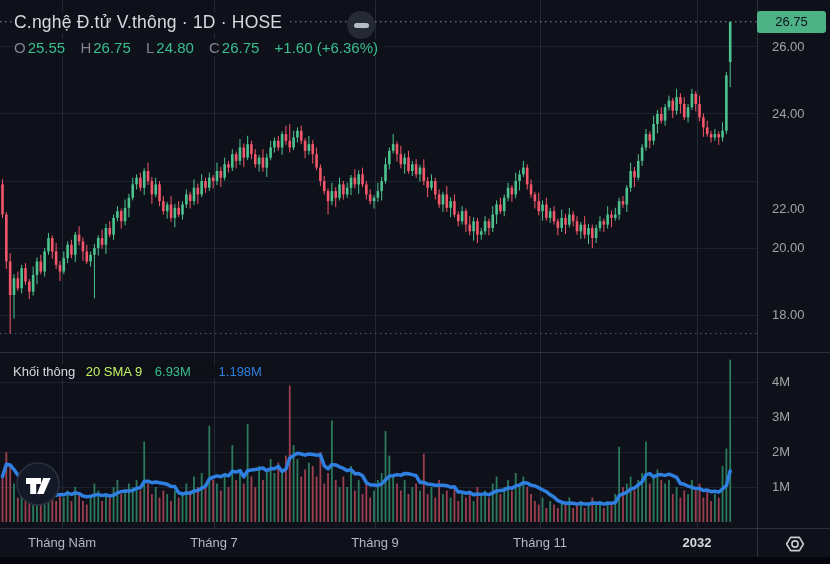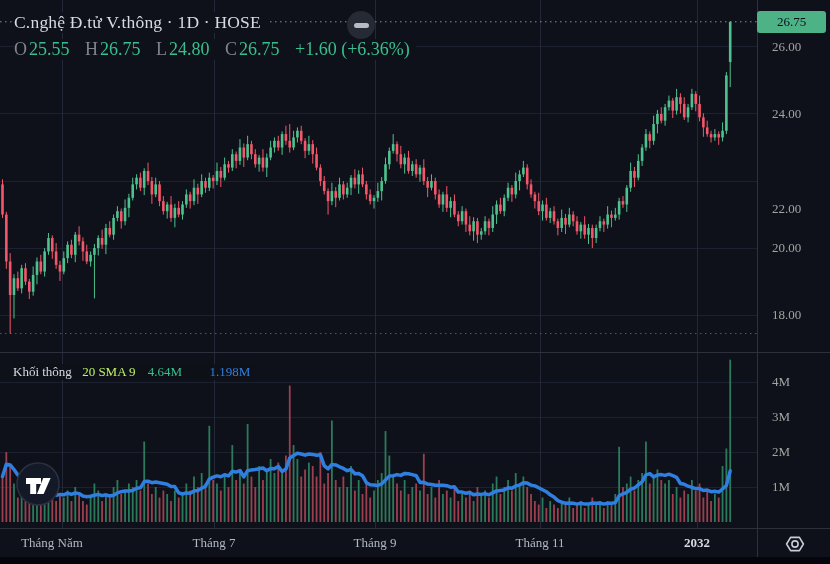--- a/index.html
+++ b/index.html
@@ -1,24 +1,24 @@
 <!DOCTYPE html>
 <html><head>
 <meta charset="utf-8">
 <style>
   html,body{margin:0;padding:0;background:#0e1119;}
   #app{position:relative;width:830px;height:564px;background:#0e1119;overflow:hidden;
-       font-family:Liberation Serif, serif;-webkit-font-smoothing:antialiased;}
+       font-family:Liberation Sans, sans-serif;-webkit-font-smoothing:antialiased;}
   #chart-svg{position:absolute;left:0;top:0;}
   .overlay{position:absolute;white-space:nowrap;}
   #symbol-row{left:14px;top:12px;font-size:17.5px;color:#d7dae2;letter-spacing:.2px;background:#0e1119;padding-right:6px;}
   #collapse-btn{left:347px;top:11px;width:28px;height:28px;border-radius:50%;background:#252a35;
     display:flex;align-items:center;justify-content:center;cursor:pointer;}
   #collapse-btn .pill{width:15px;height:5px;border-radius:2.5px;background:#b7bbc5;}
-  #ohlc-row{left:14px;top:39px;font-size:18px;color:#81848e;background:#0e1119;padding-right:4px;}
+  #ohlc-row{left:14px;top:39px;font-size:15px;color:#81848e;background:#0e1119;padding-right:4px;}
   #ohlc-row span{margin-right:2px;}
   .val{color:#39bf8d;}
   .gap{display:inline-block;width:7px;}
   #vol-legend{left:13px;top:364px;font-size:13px;color:#d7dae2;background:rgba(14,17,25,.85);padding-right:4px;}
   #vol-legend .dim{color:#bef264;margin-left:7px;}
   #vol-legend .green{color:#39bf8d;margin-left:9px;}
   #vol-legend .blue{color:#2f7fe0;margin-left:24px;}
   .axis-label{position:absolute;left:772px;font-size:13px;color:#a3a3a3;}
   .time-label{position:absolute;top:535px;font-size:13px;color:#b4b8c2;transform:translateX(-50%);}
   .time-label.bold{font-weight:bold;color:#d7dae2;}
@@ -638,41 +638,41 @@
     <span>O</span><span class="val">25.55</span><span class="gap"></span>
     <span>H</span><span class="val">26.75</span><span class="gap"></span>
     <span>L</span><span class="val">24.80</span><span class="gap"></span>
     <span>C</span><span class="val">26.75</span><span class="gap"></span>
     <span class="val">+1.60 (+6.36%)</span>
   </div>
 
   <div class="overlay" id="vol-legend">
     <span>Khối thông</span>
     <span class="dim">20 SMA 9</span>
-    <span class="green">4.64M</span>
+    <span class="green">6.93M</span>
     <span class="blue">1.198M</span>
   </div>
 
   <div id="price-badge" style="top: 10.7905px;">26.75</div>
 
   <div id="price-axis">
       <div class="axis-label" style="top: 38.9333px;">26.00</div>
       <div class="axis-label" style="top: 105.981px;">24.00</div>
       <div class="axis-label" style="top: 173.029px; margin-top: 28px;">22.00</div>
       <div class="axis-label" style="top: 240.076px;">20.00</div>
       <div class="axis-label" style="top: 307.124px;">18.00</div>
     </div>
   <div id="volume-axis">
       <div class="axis-label" style="top: 374.082px;">4M</div>
       <div class="axis-label" style="top: 409.062px;">3M</div>
       <div class="axis-label" style="top: 444.041px;">2M</div>
       <div class="axis-label" style="top: 479.021px;">1M</div>
     </div>
   <div id="time-axis">
-      <div class="time-label" style="left: 52px;">Tháng Năm</div>
+      <div class="time-label" style="left: 62px;">Tháng Năm</div>
       <div class="time-label" style="left: 214px;">Tháng 7</div>
       <div class="time-label" style="left: 375px; text-align: right;">Tháng 9</div>
       <div class="time-label" style="left: 540px;">Tháng 11</div>
       <div class="time-label bold" style="left: 697px;">2032</div>
     </div>
 
   <div class="overlay" id="tv-logo">
     <svg width="44" height="44" viewBox="0 0 44 44">
       <circle cx="22" cy="22" r="21" fill="#141927" stroke="#2b3140" stroke-width="1.5"></circle>
       <path d="M10 16h15v6h-4.8v10h-6V22H10z" fill="#ffffff"></path>

